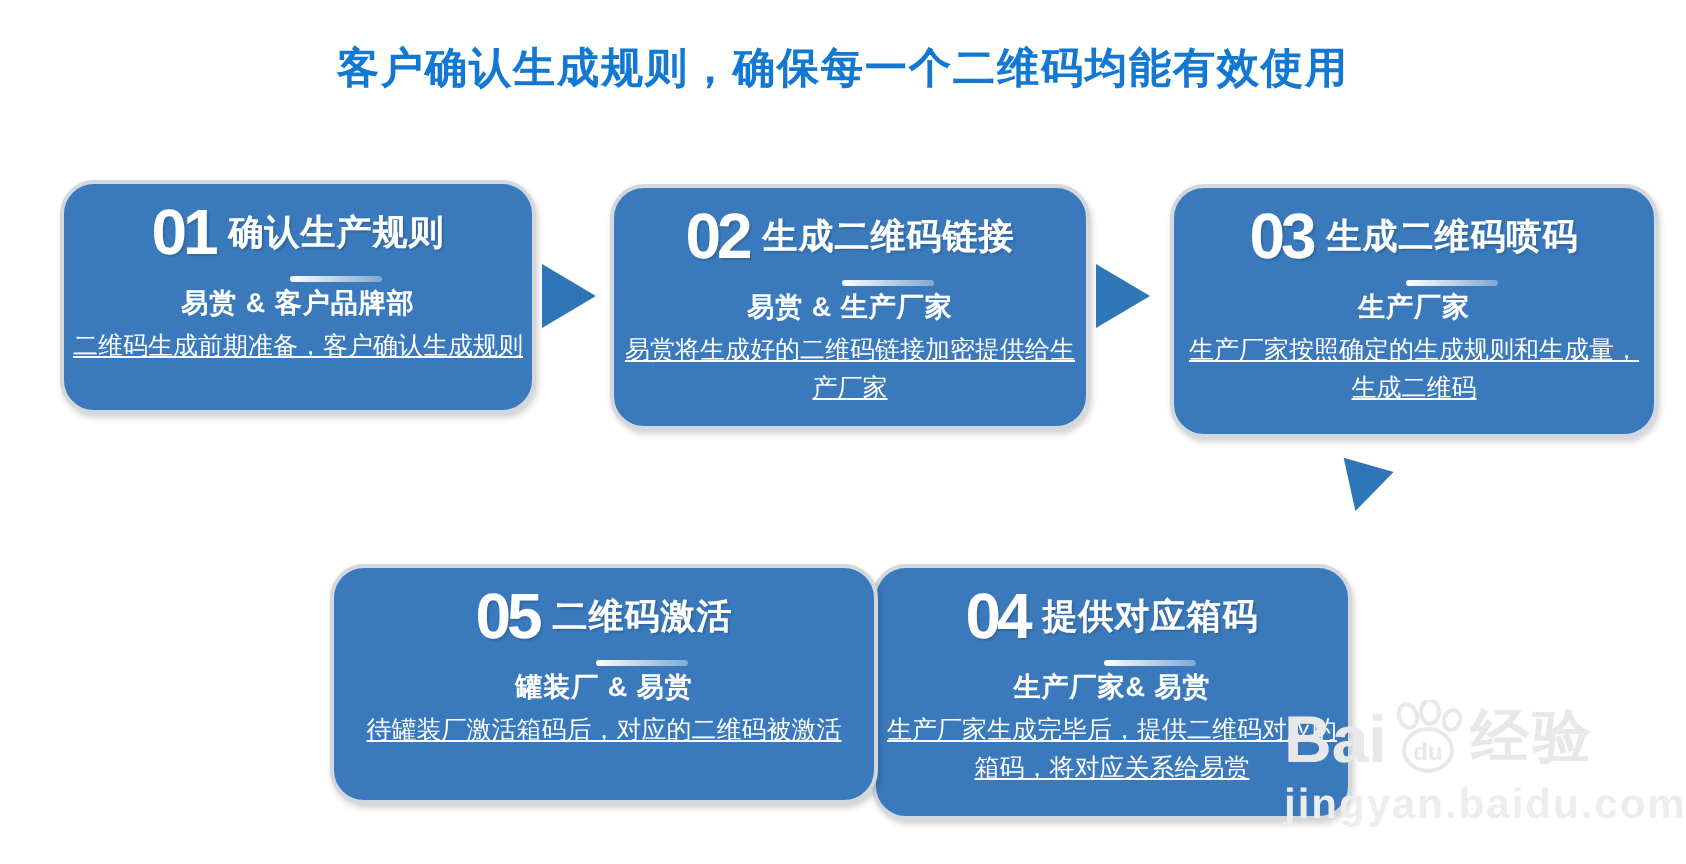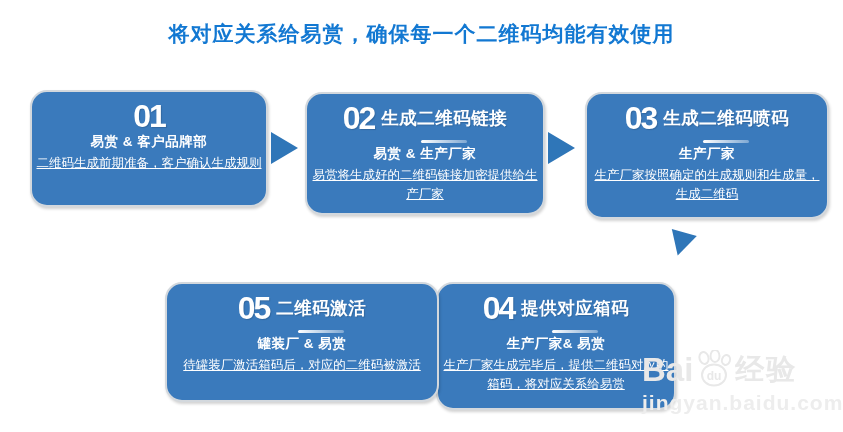--- a/index.html
+++ b/index.html
@@ -45,25 +45,29 @@
   .watermark{position:absolute;left:642px;top:350px;color:var(--watermark-gray);}
   .wm-line1{display:flex;align-items:center;font-weight:700;line-height:1;}
   .wm-bai{font-size:33px;}
   .wm-paw{margin:0 1px;}
   .wm-jing{font-size:29px;letter-spacing:2px;}
   .wm-url{font-size:21px;font-weight:700;color:var(--watermark-url-gray);margin-top:3px;letter-spacing:1px;}
 </style>
 </head>
 <body style="--box-blue: #3a7abc; --arrow-blue: #2f76b8; --title-blue: #1278d2; --border-gray: #d3d8dd; --watermark-gray: #e8e8e8; --watermark-url-gray: #ededed;">
 
-<div class="page-title">将对应关系给易赏，确保每一个二维码均能有效使用</div>
+<div class="page-title">客户确认生成规则，确保每一个二维码均能有效使用</div>
 
 <div class="box box1">
   <div class="box-head">
     <div class="step-num">01</div>
+    <div class="head-right">
+      <div class="step-title">确认生产规则</div>
+      <div class="divider"></div>
+    </div>
   </div>
   <div class="step-subtitle">易赏 &amp; 客户品牌部</div>
   <div class="step-desc">二维码生成前期准备，客户确认生成规则</div>
 </div>
 
 <div class="arrow arrow-right ar1"></div>
 
 <div class="box box2">
   <div class="box-head">
     <div class="step-num">02</div>

